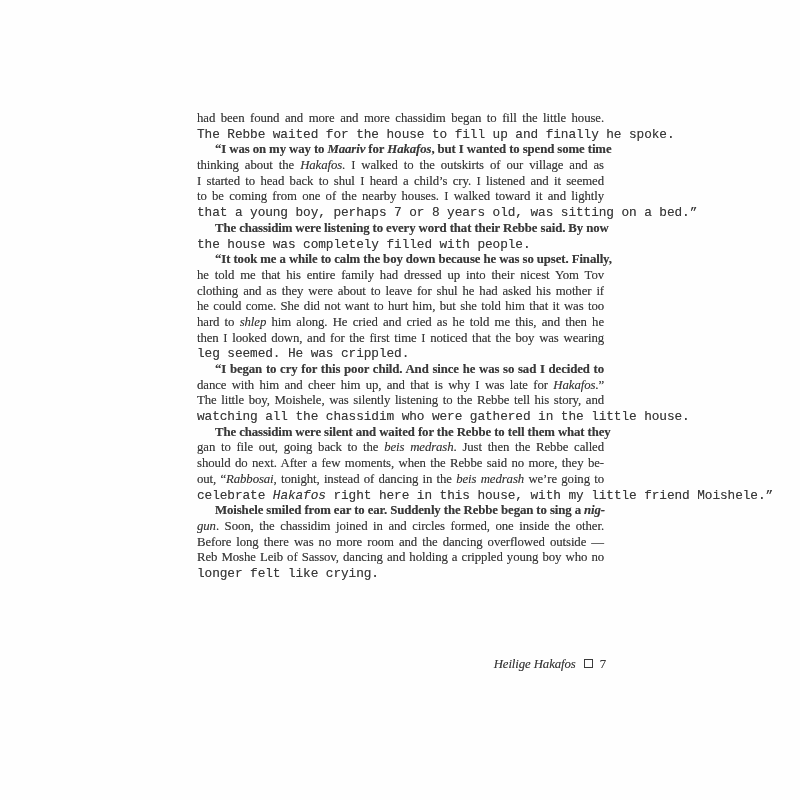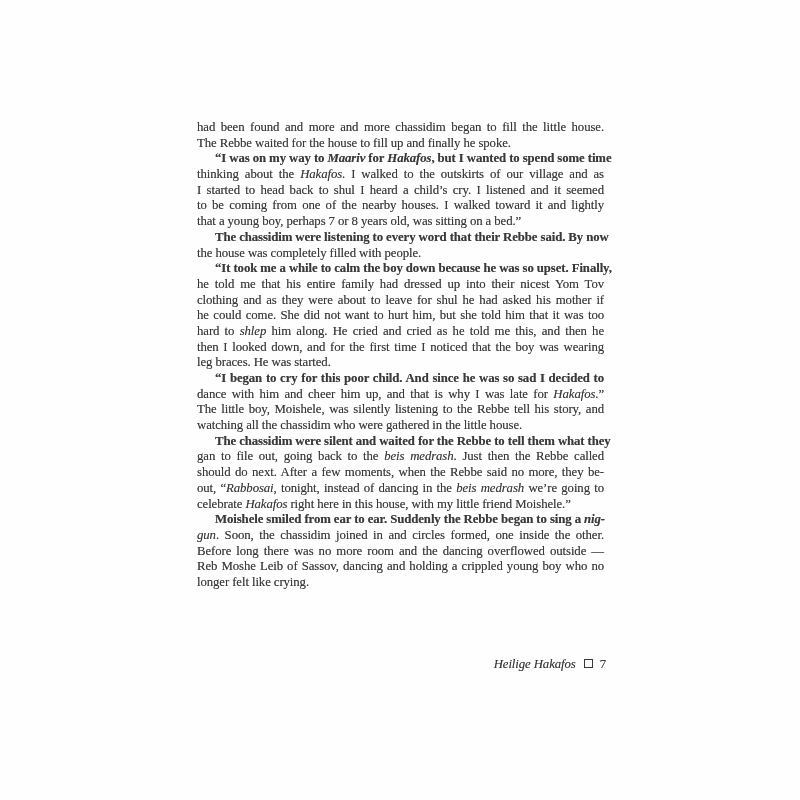--- a/index.html
+++ b/index.html
@@ -13,37 +13,38 @@
   .page {
     position: relative;
     width: 800px;
     height: 800px;
     background: var(--paper, #fefefe);
     overflow: hidden;
   }
   .page-text {
     position: absolute;
     left: 197px;
-    top: 120px;
+    top: 111px;
     width: 407px;
     color: var(--ink, #3a3a3a);
     font-size: 12.8px;
     line-height: 15.7px;
     letter-spacing: -0.1px;
     text-shadow: 0 0 0.6px rgba(58,58,58,0.55);
   }
   .line {
     text-align: justify;
     text-align-last: justify;
     height: 15.7px;
     white-space: nowrap;
   }
   .line.end {
     text-align: left;
     text-align-last: left;
+    font-family: Liberation Mono, monospace;
   }
   .line.indent {
     text-indent: 18px;
     font-weight: bold;
   }
   em { font-style: italic; }
   .page-footer {
     position: absolute;
     left: 197px;
     top: 657px;
@@ -80,21 +81,21 @@
       <div class="line"><span>to be coming from one of the nearby houses. I walked toward it and lightly</span></div>
       <div class="line end"><span>that a young boy, perhaps 7 or 8 years old, was sitting on a bed.”</span></div>
       <div class="line indent"><span>The chassidim were listening to every word that their Rebbe said. By now</span></div>
       <div class="line end"><span>the house was completely filled with people.</span></div>
       <div class="line indent"><span>“It took me a while to calm the boy down because he was so upset.  Finally,</span></div>
       <div class="line"><span>he told me that his entire family had dressed up into their nicest Yom Tov</span></div>
       <div class="line"><span>clothing and as they were about to leave for shul he had asked his mother if</span></div>
       <div class="line"><span>he could come. She did not want to hurt him, but she told him that it was too</span></div>
       <div class="line"><span>hard to </span><em>shlep</em><span> him along. He cried and cried as he told me this, and then he</span></div>
       <div class="line"><span>then I looked down, and for the first time I noticed that the boy was wearing</span></div>
-      <div class="line end"><span>leg braces. He was started.</span></div>
+      <div class="line end"><span>leg seemed. He was crippled.</span></div>
       <div class="line indent"><span>“I began to cry for this poor child. And since he was so sad I decided to</span></div>
       <div class="line"><span>dance with him and cheer him up, and that is why I was late for </span><em>Hakafos</em><span>.”</span></div>
       <div class="line"><span>The little boy, Moishele, was silently listening to the Rebbe tell his story, and</span></div>
       <div class="line end"><span>watching all the chassidim who were gathered in the little house.</span></div>
       <div class="line indent"><span>The chassidim were silent and waited for the Rebbe to tell them what they</span></div>
       <div class="line"><span>gan to file out, going back to the </span><em>beis medrash</em><span>.  Just then the Rebbe called</span></div>
       <div class="line"><span>should do next. After a few moments, when the Rebbe said no more, they be-</span></div>
       <div class="line"><span>out, “</span><em>Rabbosai</em><span>, tonight, instead of dancing in the </span><em>beis medrash</em><span> we’re going to</span></div>
       <div class="line end"><span>celebrate </span><em>Hakafos</em><span> right here in this house, with my little friend Moishele.”</span></div>
       <div class="line indent"><span>Moishele smiled from ear to ear. Suddenly the Rebbe began to sing a </span><em>nig-</em></div>

